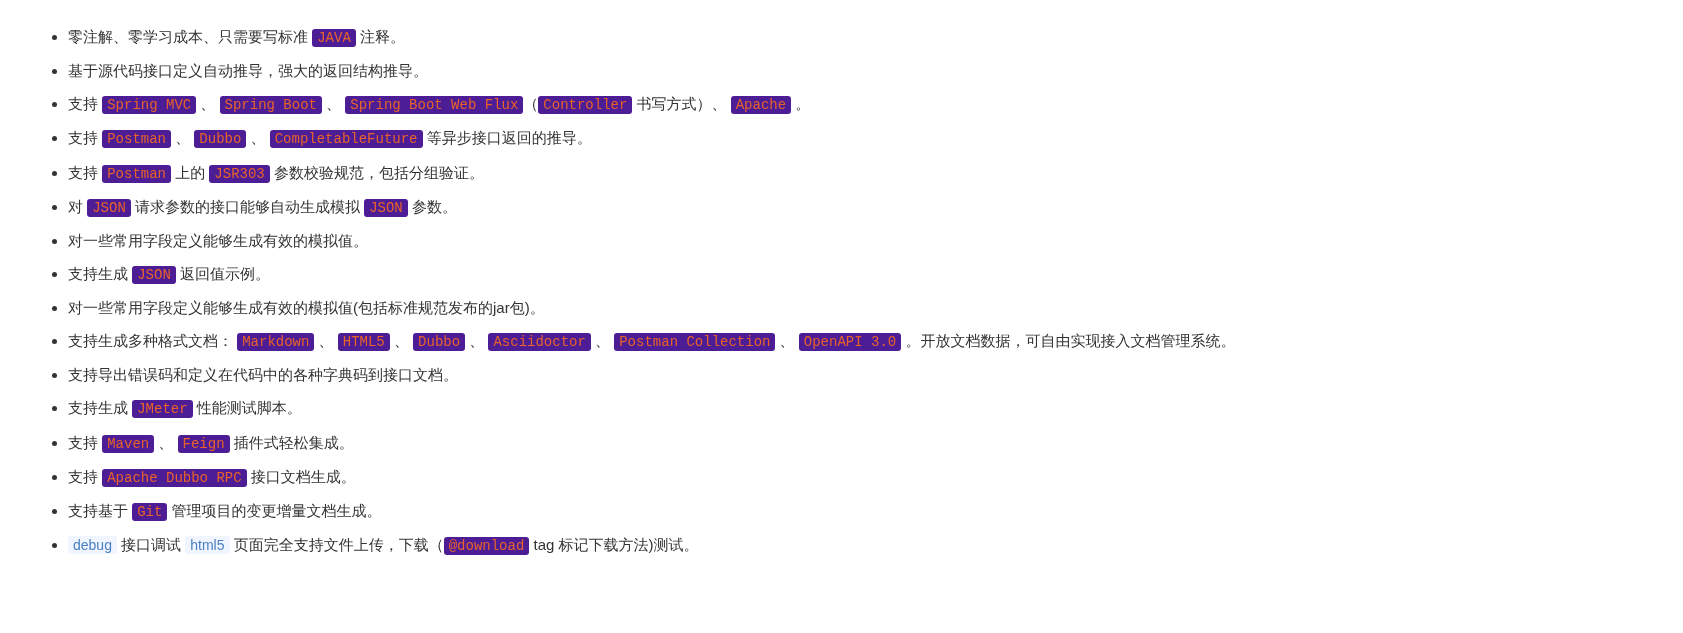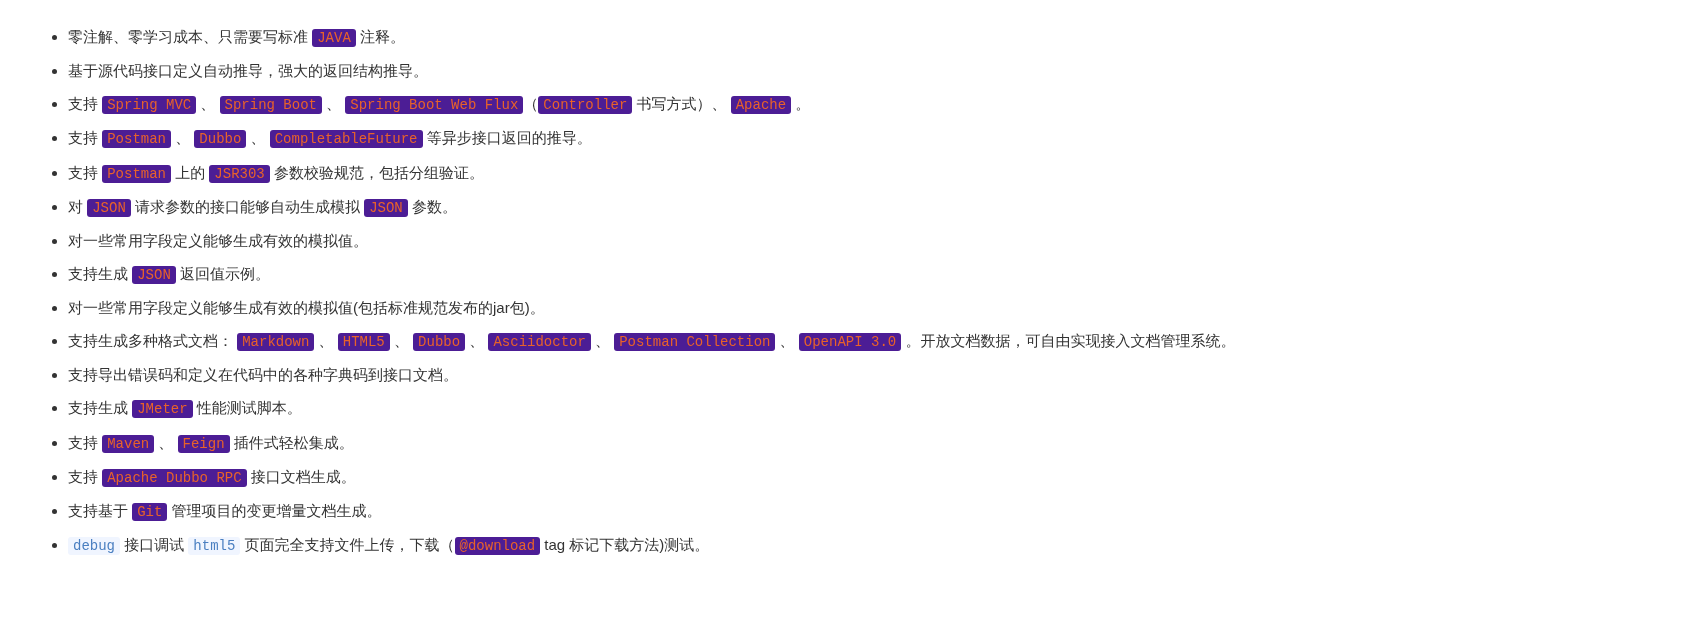--- a/index.html
+++ b/index.html
@@ -33,21 +33,21 @@
     .code-inline {
       font-family: "SFMono-Regular", Consolas, "Liberation Mono", Menlo, monospace;
       font-size: 14px;
       background-color: #4c1d95;
       padding: 1px 5px;
       border-radius: 3px;
       color: #e8622a;
     }
 
     .code-blue {
-      font-family: Liberation Mono, monospace;
+      font-family: Liberation Sans, sans-serif;
       font-size: 14px;
       background-color: #f0f5ff;
       padding: 1px 5px;
       border-radius: 3px;
       color: #4a7fc1;
     }
   </style>
 </head>
 <body>
 

